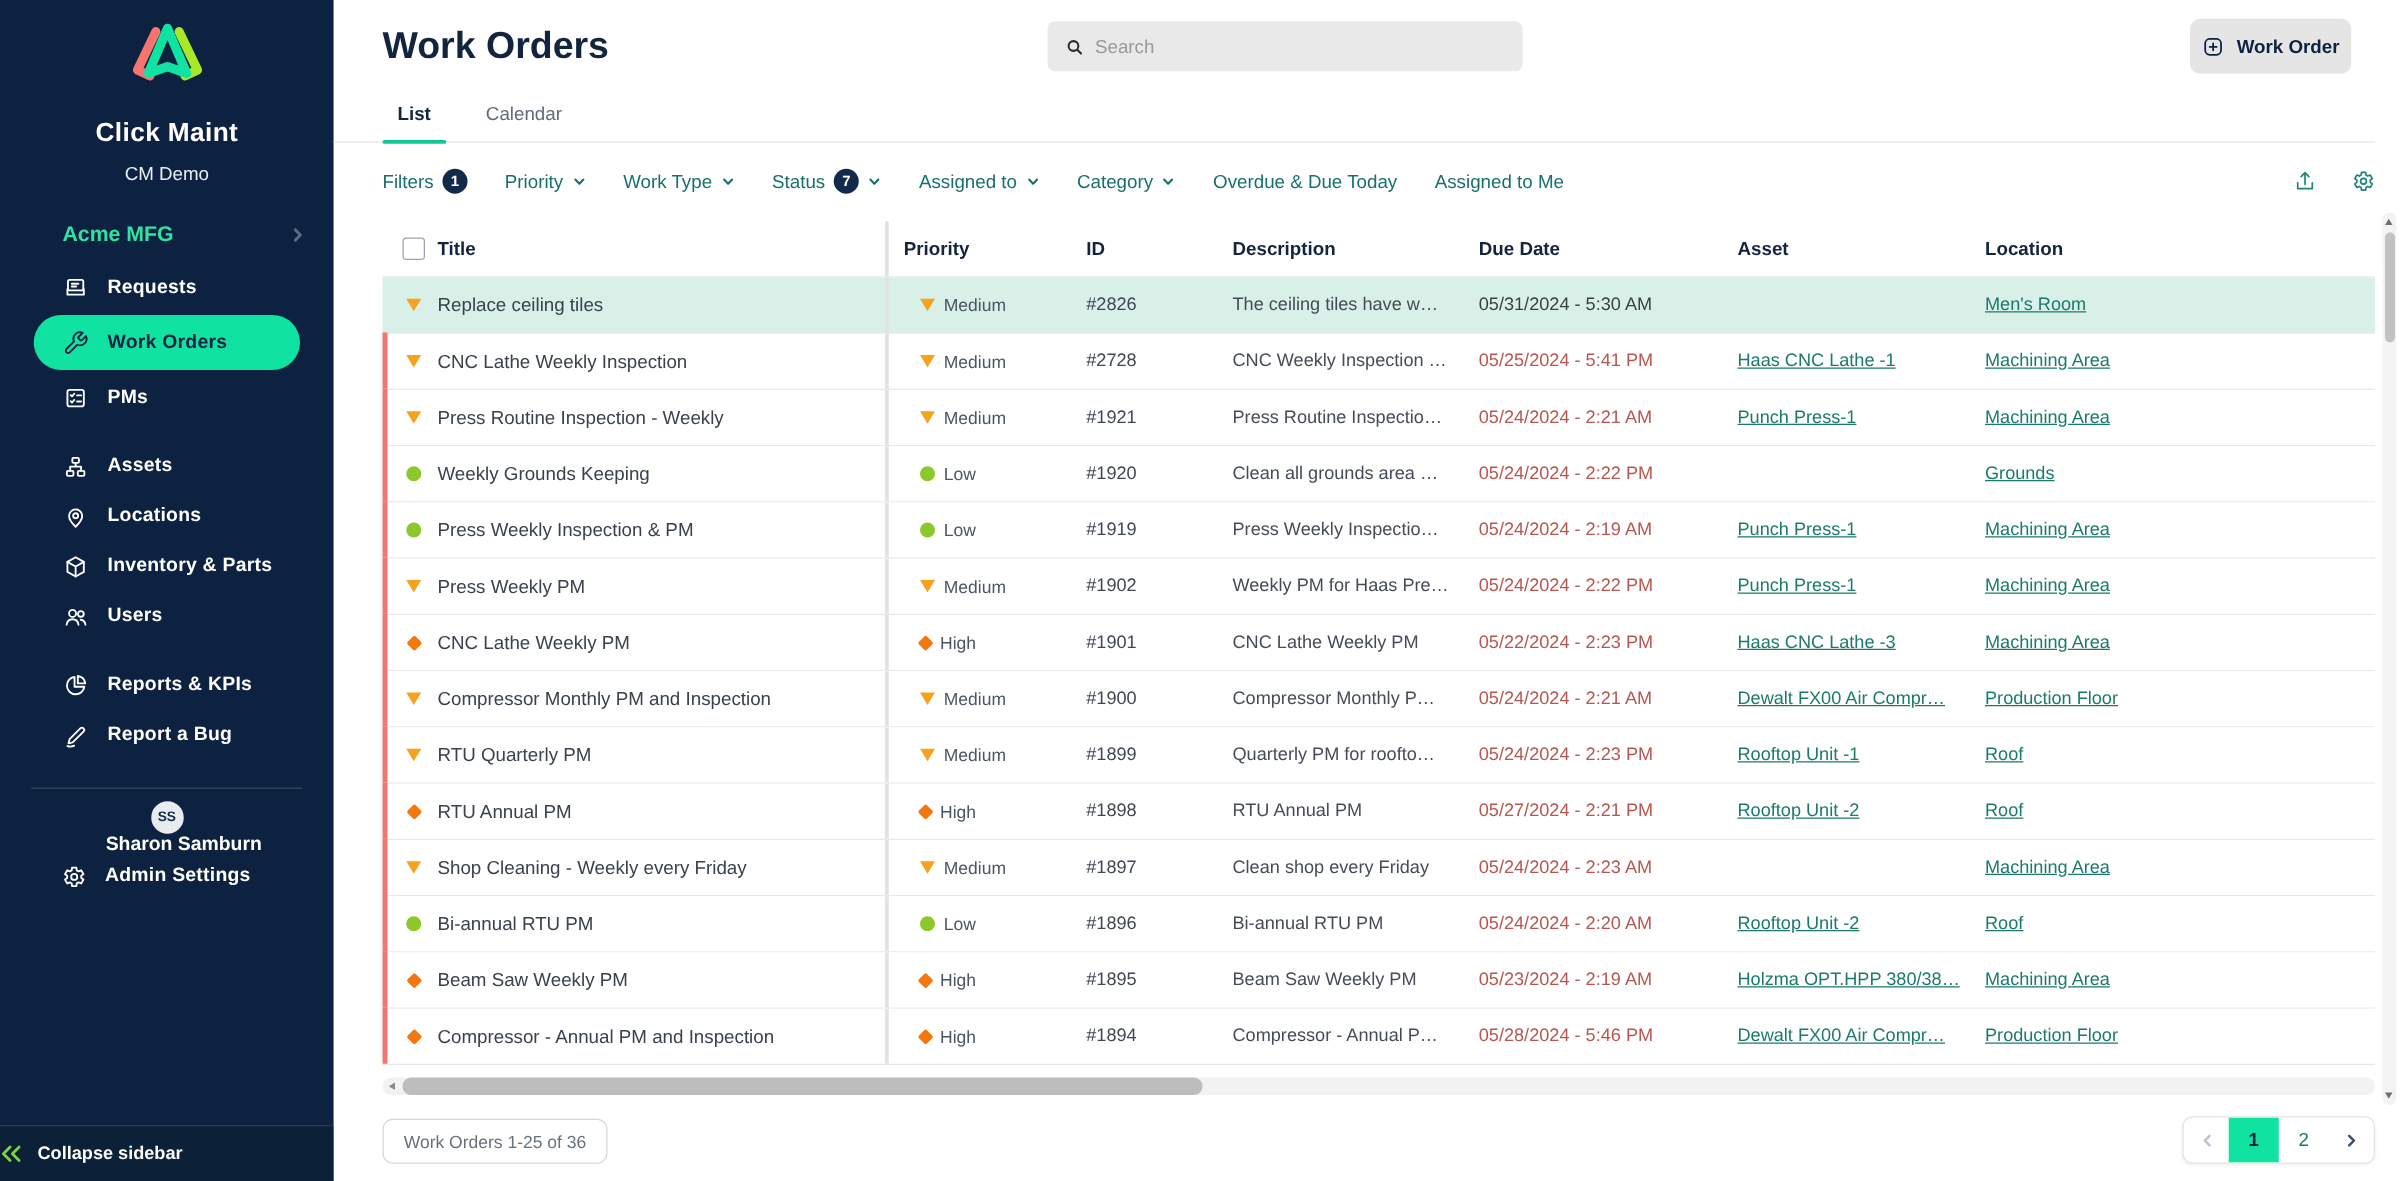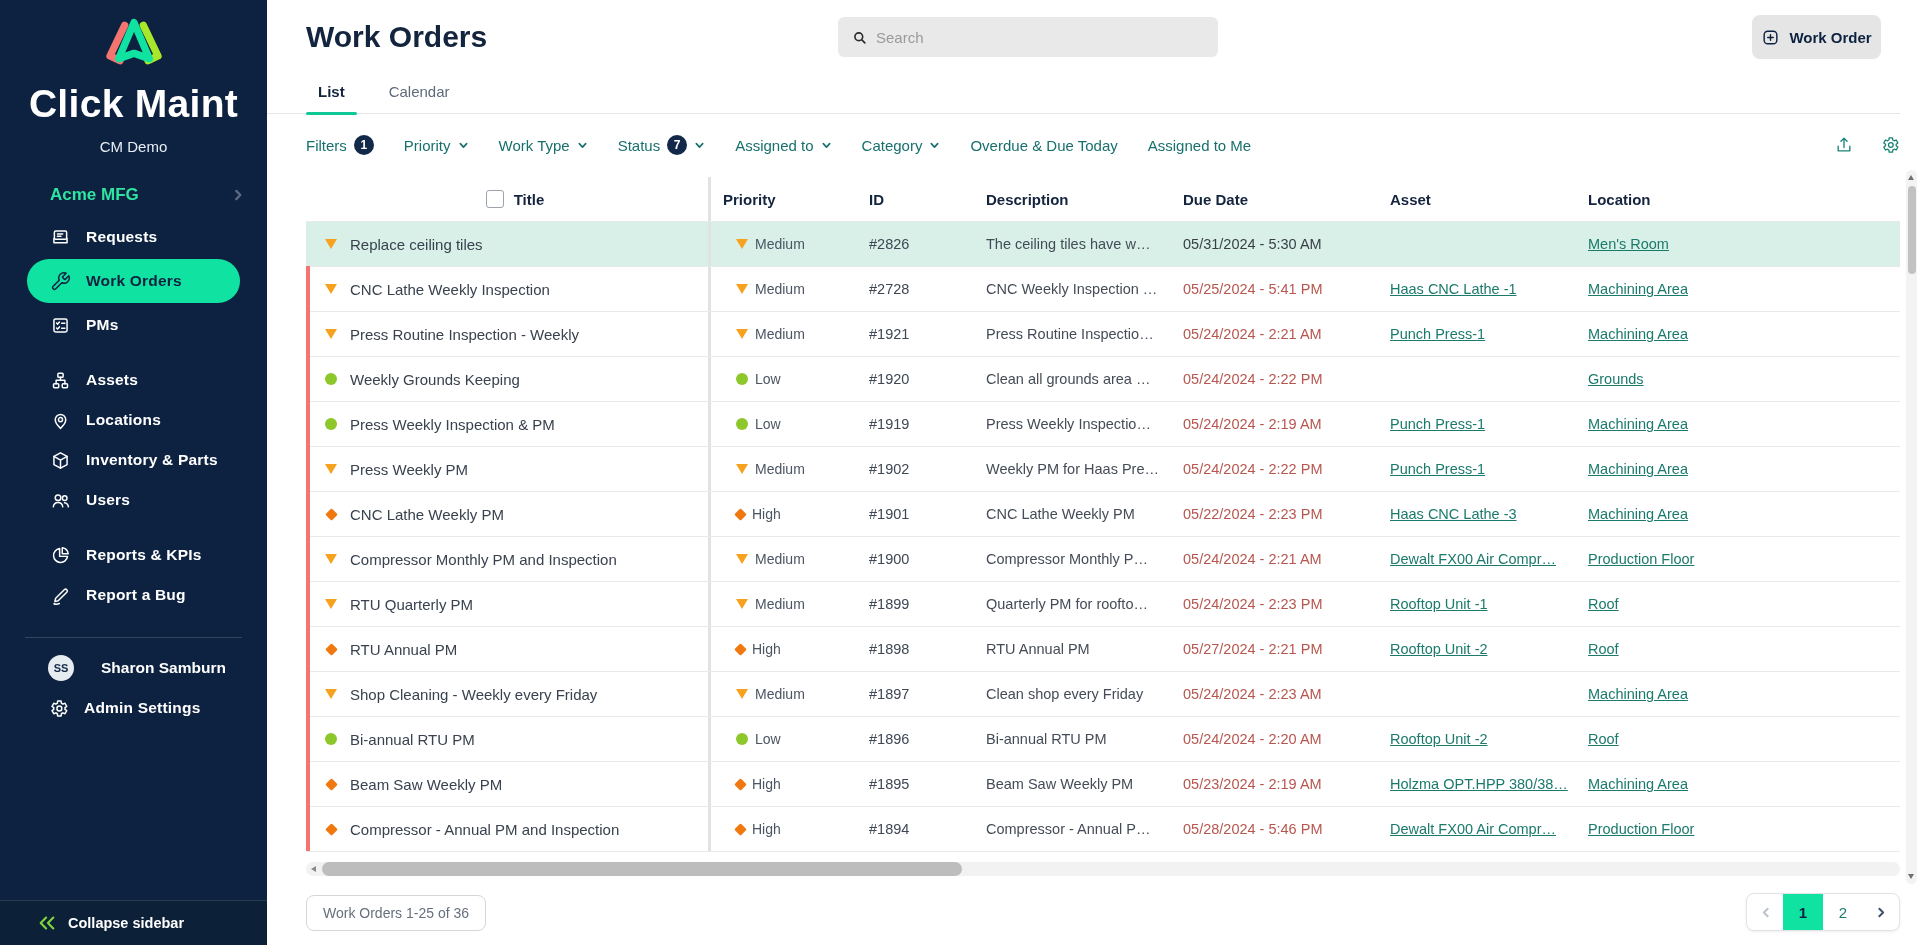--- a/index.html
+++ b/index.html
@@ -4,42 +4,42 @@
 <style>
   * { margin:0; padding:0; box-sizing:border-box; }
   html,body { width:1920px; height:945px; overflow:hidden; background:#fff;
     font-family:"Liberation Sans","DejaVu Sans",sans-serif; }
   .app { display:flex; width:1920px; height:945px; }
 
   
   .sidebar { position:relative; width:267px; height:945px; background:#0D2240; color:#fff; flex:none; }
   .logo-block { text-align:center; padding-top:12px; }
   .logo-mark { width:74px; height:60px; display:inline-block; }
-  .app-name { font-size:39px; font-weight:700; letter-spacing:.3px; margin-top:6px; }
+  .app-name { font-size:21px; font-weight:700; letter-spacing:.3px; margin-top:18px; }
   .app-sub { font-size:15px; color:#E8EDF4; margin-top:12px; }
   .org-row { display:flex; align-items:center; padding:0 22px 0 50px; margin-top:24px; height:32px; }
   .org-name { color:#2FE3A0; font-size:17px; font-weight:700; }
   .org-chev { margin-left:auto; width:14px; height:14px; color:#5A6A85; }
   nav { margin-top:6px; }
   .nav-item { display:flex; align-items:center; height:40px; padding-left:50px; cursor:pointer; }
   .nav-item.gap { margin-top:15px; }
   .nav-item.gap-big { margin-top:60px; }
   .icn { display:inline-flex; }
   .icn svg { width:100%; height:100%; }
   .nav-icon { width:21px; height:21px; color:#fff; flex:none; }
   .nav-label { margin-left:15px; font-size:15.5px; font-weight:700; letter-spacing:.2px; }
   .nav-item.active { background:#10E3A1; color:#0D2240; margin:2px 27px; height:44px; border-radius:22px; padding-left:23px; }
   .nav-item.active .nav-icon { color:#0D2240; }
   .side-divider { height:1px; background:rgba(255,255,255,.16); margin:22px 25px 10px 25px; }
-  .user-row { display:flex; align-items:center; height:40px; padding-left:48px; cursor:pointer; }
+  .user-row { display:flex; align-items:center; height:40px; cursor:pointer;flex-direction:column; }
   .avatar { width:26px; height:26px; border-radius:50%; background:#E7ECF1; color:#13294A;
     font-size:11px; font-weight:700; display:flex; align-items:center; justify-content:center; flex:none; }
   .user-name { margin-left:27px; font-size:15.5px; font-weight:700; }
   .collapse-bar { position:absolute; left:0; right:0; bottom:0; height:45px; background:#0C2038;
-    border-top:1px solid rgba(255,255,255,.12); display:flex; align-items:center; padding-left:38px; cursor:pointer; }
+    border-top:1px solid rgba(255,255,255,.12); display:flex; align-items:center; cursor:pointer; }
   .collapse-icn { width:18px; height:18px; color:#7FD63C; }
   .collapse-label { margin-left:12px; font-size:14.5px; font-weight:700; }
 
   
   .main { position:relative; width:1653px; height:945px; background:#fff; }
   .page-title { position:absolute; left:39px; top:20px; font-size:30px; font-weight:700; color:#13243F; }
   .search-box { position:absolute; left:571px; top:17px; width:380px; height:40px; background:#E9E9E9;
     border-radius:6px; display:flex; align-items:center; padding-left:13px; }
   .search-icn { width:17px; height:17px; color:#2A2A2A; flex:none; }
   .search-box input { border:none; outline:none; background:transparent; margin-left:8px; width:320px;
@@ -66,21 +66,21 @@
   .f-chev { width:11px; height:11px; margin-left:7px; color:#17706D; }
   .filter-actions { margin-left:auto; display:flex; gap:26px; }
   .action-icn { width:20px; height:20px; color:#1B8476; cursor:pointer; }
 
   
   .table { margin:15px 0 0 39px; width:1594px; }
   .thead, .trow { display:grid; grid-template-columns:402px 3px 146px 117px 197px 207px 198px 324px;
     height:45px; align-items:center; border-bottom:1px solid #E9E9E9; background:#fff; position:relative; }
   .c-div { background:#E2E2E2; height:100%; }
   .hcell { font-size:15px; font-weight:700; color:#14243E; padding-left:12px; white-space:nowrap; }
-  .h-title { display:flex; align-items:center; padding-left:16px;justify-content:center; }
+  .h-title { display:flex; align-items:center; padding-left:16px; }
   .checkbox { width:18px; height:18px; border:1.5px solid #9AA3AD; border-radius:3px; background:#fff;
     flex:none; cursor:pointer; }
   .h-title .col-label { margin-left:10px; }
   .trow.selected { background:#D8F0E7; }
   .stripe { position:absolute; left:0; top:-1px; bottom:0; width:4px; background:transparent; }
   .trow.striped .stripe { background:#F4756F; }
   .c-title { display:flex; align-items:center; padding-left:16px; overflow:hidden; }
   .pr-wrap { width:18px; display:flex; justify-content:center; flex:none; }
   .t-text { margin-left:10px; font-size:15px; color:#39424E; white-space:nowrap; }
   .c-priority { display:flex; align-items:center; padding-left:25px; }

